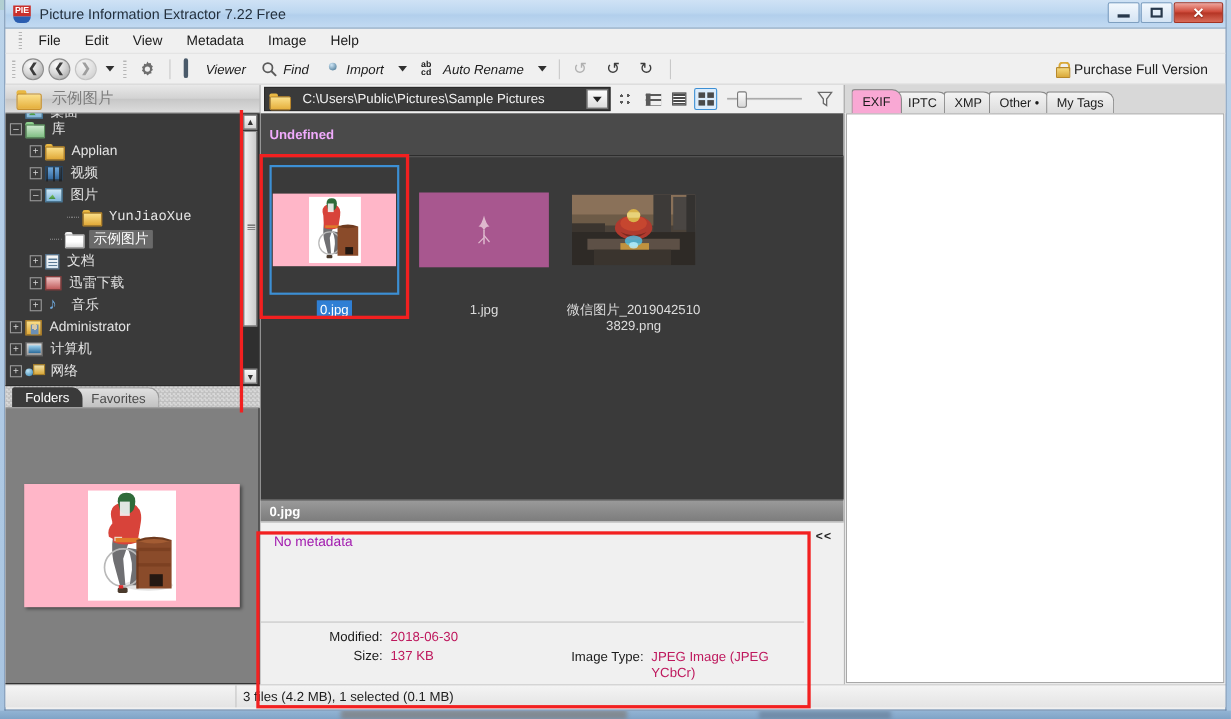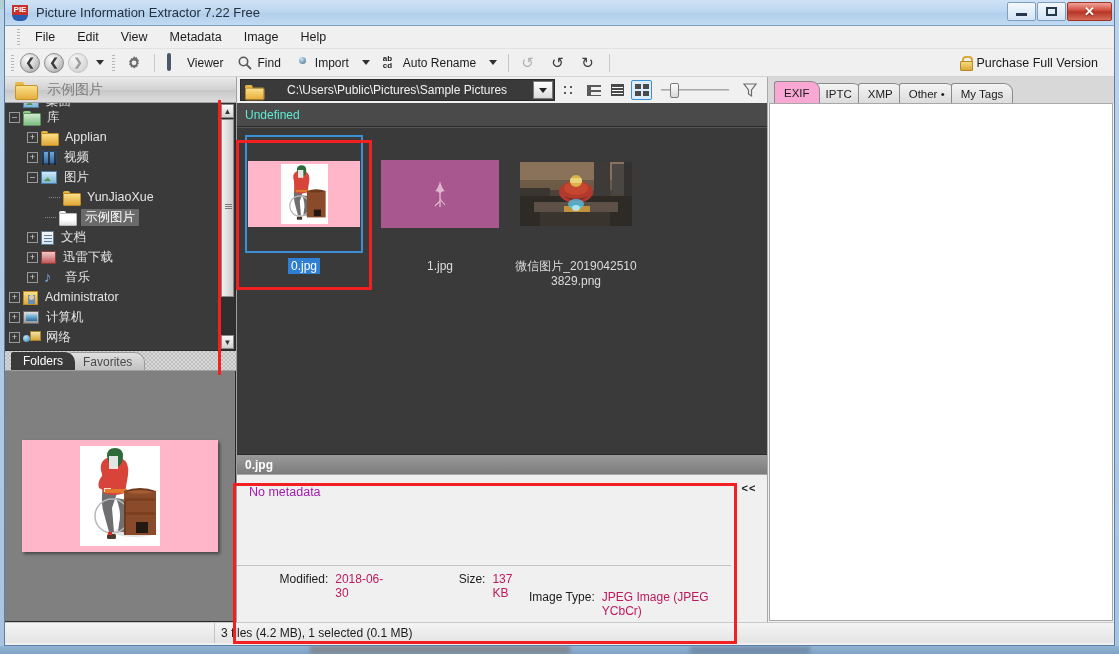--- a/index.html
+++ b/index.html
@@ -65,21 +65,21 @@
      display:flex; align-items:center; justify-content:center; }
   .navcircle { width:20px; height:20px; border-radius:50%;
      background: radial-gradient(circle at 35% 28%, #fbfbfb 0%, #d8d8d8 45%, #9a9a9a 100%);
      border:1px solid #8d8d8d; display:flex; align-items:center; justify-content:center;}
   .navcircle.dim { opacity:.45; }
   .arrow-g { font-size:11px; color:#3c3c3c; line-height:1; font-weight:bold;}
   .caret { width:0;height:0;border-left:4px solid transparent;border-right:4px solid transparent;
      border-top:5px solid #303030; margin:0 6px;}
   .tbtn { display:flex; align-items:center; height:22px; padding:0 5px; margin:0 1px;
      font-size:12px; color:#1b1b1b; white-space:nowrap; border:1px solid transparent; border-radius:2px;}
-  .tbtn .lbl { margin-left:4px; }
+  .tbtn .lbl { margin-left:4px;font-style:italic; }
   .ic { width:16px; height:16px; position:relative; flex:none; display:inline-block;}
   .ic-monitor { width:16px;height:13px; border:2px solid #4a5a6a; border-radius:2px;
      background:linear-gradient(180deg,#cfe3f5,#9dbdd8); margin-top:2px;}
   .ic-cam { width:15px;height:12px;background:#5a5a5a;border-radius:2px; margin-top:2px; position:relative;}
   .ic-cam::after{content:"";position:absolute;left:4px;top:2px;width:7px;height:7px;border-radius:50%;
      background:radial-gradient(circle at 35% 30%,#cfe7f7,#3c6b8a);}
   .ic-ab { font-size:8px; color:#1b1b1b; line-height:7px; text-align:left; font-weight:bold;}
   .ic-undo, .ic-rot { font-size:15px; color:#3c3c3c; line-height:16px; }
   .ic-undo { opacity:.35; }
   .ic-lines { width:14px; height:13px; margin-top:2px;
@@ -100,21 +100,21 @@
   .folder-ico { width:22px; height:17px; position:relative; flex:none; }
   .folder-ico::before { content:""; position:absolute; left:0; top:1px; width:9px;height:4px;
      background:#e8b844; border-radius:2px 2px 0 0;}
   .folder-ico::after { content:""; position:absolute; left:0; top:4px; width:21px;height:13px;
      background:linear-gradient(180deg,#fbe08a,#e5af3c); border:1px solid #c8912c; border-radius:2px;}
   .fold-title { margin-left:10px; font-size:14px; color:#7c7c7c; }
   .pathwrap { flex:1; display:flex; align-items:center; background:#f0f0f0; padding:0 3px;}
   .pathbox { flex:1; height:22px; background:#3a3a3a; border:1px solid #2a2a2a;
      display:flex; align-items:center; padding-left:4px; position:relative;}
   .pathbox .folder-ico { width:18px;height:15px; transform:scale(.85); transform-origin:left center;}
-  .path-text { margin-left:24px; color:#f2f2f2; font-size:12px; white-space:nowrap;}
+  .path-text { margin-left:12px; color:#f2f2f2; font-size:12px; white-space:nowrap;}
   .path-drop { position:absolute; right:1px; top:1px; width:20px; height:18px;
      background:linear-gradient(180deg,#fdfdfd,#dcdcdc); border:1px solid #7a7a7a;
      display:flex; align-items:center; justify-content:center;}
   .path-drop .caret { margin:0; border-top-color:#202020;}
   .vmodes { display:flex; align-items:center; gap:3px; padding:0 4px;}
   .vmbtn { width:21px; height:20px; display:flex; align-items:center; justify-content:center;
      border:1px solid transparent; border-radius:2px;}
   .vmbtn.sel { border-color:#3c8fd4; background:#dcecfb; }
   .vm-a { width:14px;height:11px;
      background:
@@ -218,21 +218,21 @@
   .stab.active { background:#3a3a3a; color:#ffffff; z-index:3;}
   .stab.idle { background:linear-gradient(180deg,#e0e0e0,#c2c2c2); color:#4a4a4a; border:1px solid #9a9a9a; border-bottom:none;}
   .preview { flex:1; background:#808080; display:flex; align-items:center; justify-content:center;
      border:1px solid #2b2b2b; border-top:none; border-left:none; position:relative;}
   .prevframe { width:196px; height:112px; background:#ffb6c8; box-shadow:2px 2px 3px rgba(0,0,0,.45);
      display:flex; align-items:center; justify-content:center; }
   .prevart { width:80px; height:100px; background:#ffffff; position:relative; overflow:hidden;}
 
   
   .centercol { flex:1; display:flex; flex-direction:column; min-width:0; }
-  .grouphdr { height:24px; background:#4a4a4a; color:#5eead4; font-size:12px; font-weight:normal;
+  .grouphdr { height:39px; background:#4a4a4a; color:#f0abfc; font-size:12px; font-weight:bold;
      display:flex; align-items:center; padding-left:8px; border-bottom:1px solid #2b2b2b;}
   .thumbarea { flex:1; background:#3a3a3a; position:relative; overflow:hidden;}
   .thumbline { position:absolute; left:0; right:0; top:0; height:1px; background:#555; }
   .thumbs { display:flex; align-items:flex-start; padding:8px 0 0 8px; gap:18px; }
   .thumb { width:118px; display:flex; flex-direction:column; align-items:center; }
   .thbox { width:118px; height:118px; display:flex; align-items:center; justify-content:center;
      position:relative;}
   .thumb.sel .thbox { border:2px solid #3c8fd4; }
   .thname { margin-top:6px; font-size:12px; color:#dcdcdc; text-align:center; line-height:15px;
      width:124px; word-break:break-all;}
@@ -244,21 +244,21 @@
      background: linear-gradient(180deg,#6b5a4f 0%, #7b6654 28%, #4a4038 55%, #352e29 100%);}
 
   .filehdr { height:20px; background:linear-gradient(180deg,#9a9a9a,#7c7c7c);
      color:#ffffff; font-size:12px; font-weight:bold; display:flex; align-items:center;
      padding-left:8px; border-top:1px solid #2b2b2b;}
   .metaarea { flex:none; height:148px; background:#f0f0f0; display:flex; position:relative;
      border-top:1px solid #a8a8a8;}
   .metaleft { flex:1; display:flex; flex-direction:column; }
   .nometa { padding:10px 0 0 12px; font-size:12.5px; color:#a21caf; flex:1;}
   .metagrid { border-top:1px solid #c4c4c4; padding:6px 0 4px 0; display:flex; font-size:12px;}
-  .mg-col { display:flex; gap:3px;}
+  .mg-col { display:flex; flex-direction:column; gap:3px;}
   .mg-col.c1 { width:250px; }
   .mg-row { display:flex; }
   .mg-k { width:118px; text-align:right; padding-right:7px; color:#1b1b1b;}
   .mg-v { color:#be185d; }
   .mg-col.c2 .mg-k { width:132px; }
   .collapse { width:36px; display:flex; align-items:flex-start; justify-content:center;
      padding-top:7px; font-size:11px; letter-spacing:1px; color:#1b1b1b; font-weight:bold;}
 
   
   .rightcol { width:347px; border-left:1px solid #a8a8a8; background:#f0f0f0; display:flex; flex-direction:column;}
@@ -469,21 +469,21 @@
           <div class="trow" style="padding-left:22px;">
             <span class="exp">+</span>
             <span class="tico ti-video"></span>
             <span class="tlabel">视频</span>
           </div>
           <div class="trow" style="padding-left:22px;">
             <span class="exp">–</span>
             <span class="tico ti-pic"></span>
             <span class="tlabel">图片</span>
           </div>
-          <div class="trow" style="padding-left:44px;">
+          <div class="trow" style="padding-left:56px;font-family:Liberation Mono, monospace;">
             <span class="dots"></span>
             <span class="tico ti-folder"></span>
             <span class="tlabel">YunJiaoXue</span>
           </div>
           <div class="trow sel" style="padding-left:40px;">
             <span class="dots"></span>
             <span class="tico ti-folder" style="filter:grayscale(1) brightness(1.3);"></span>
             <span class="tlabel">示例图片</span>
           </div>
           <div class="trow" style="padding-left:22px;">

